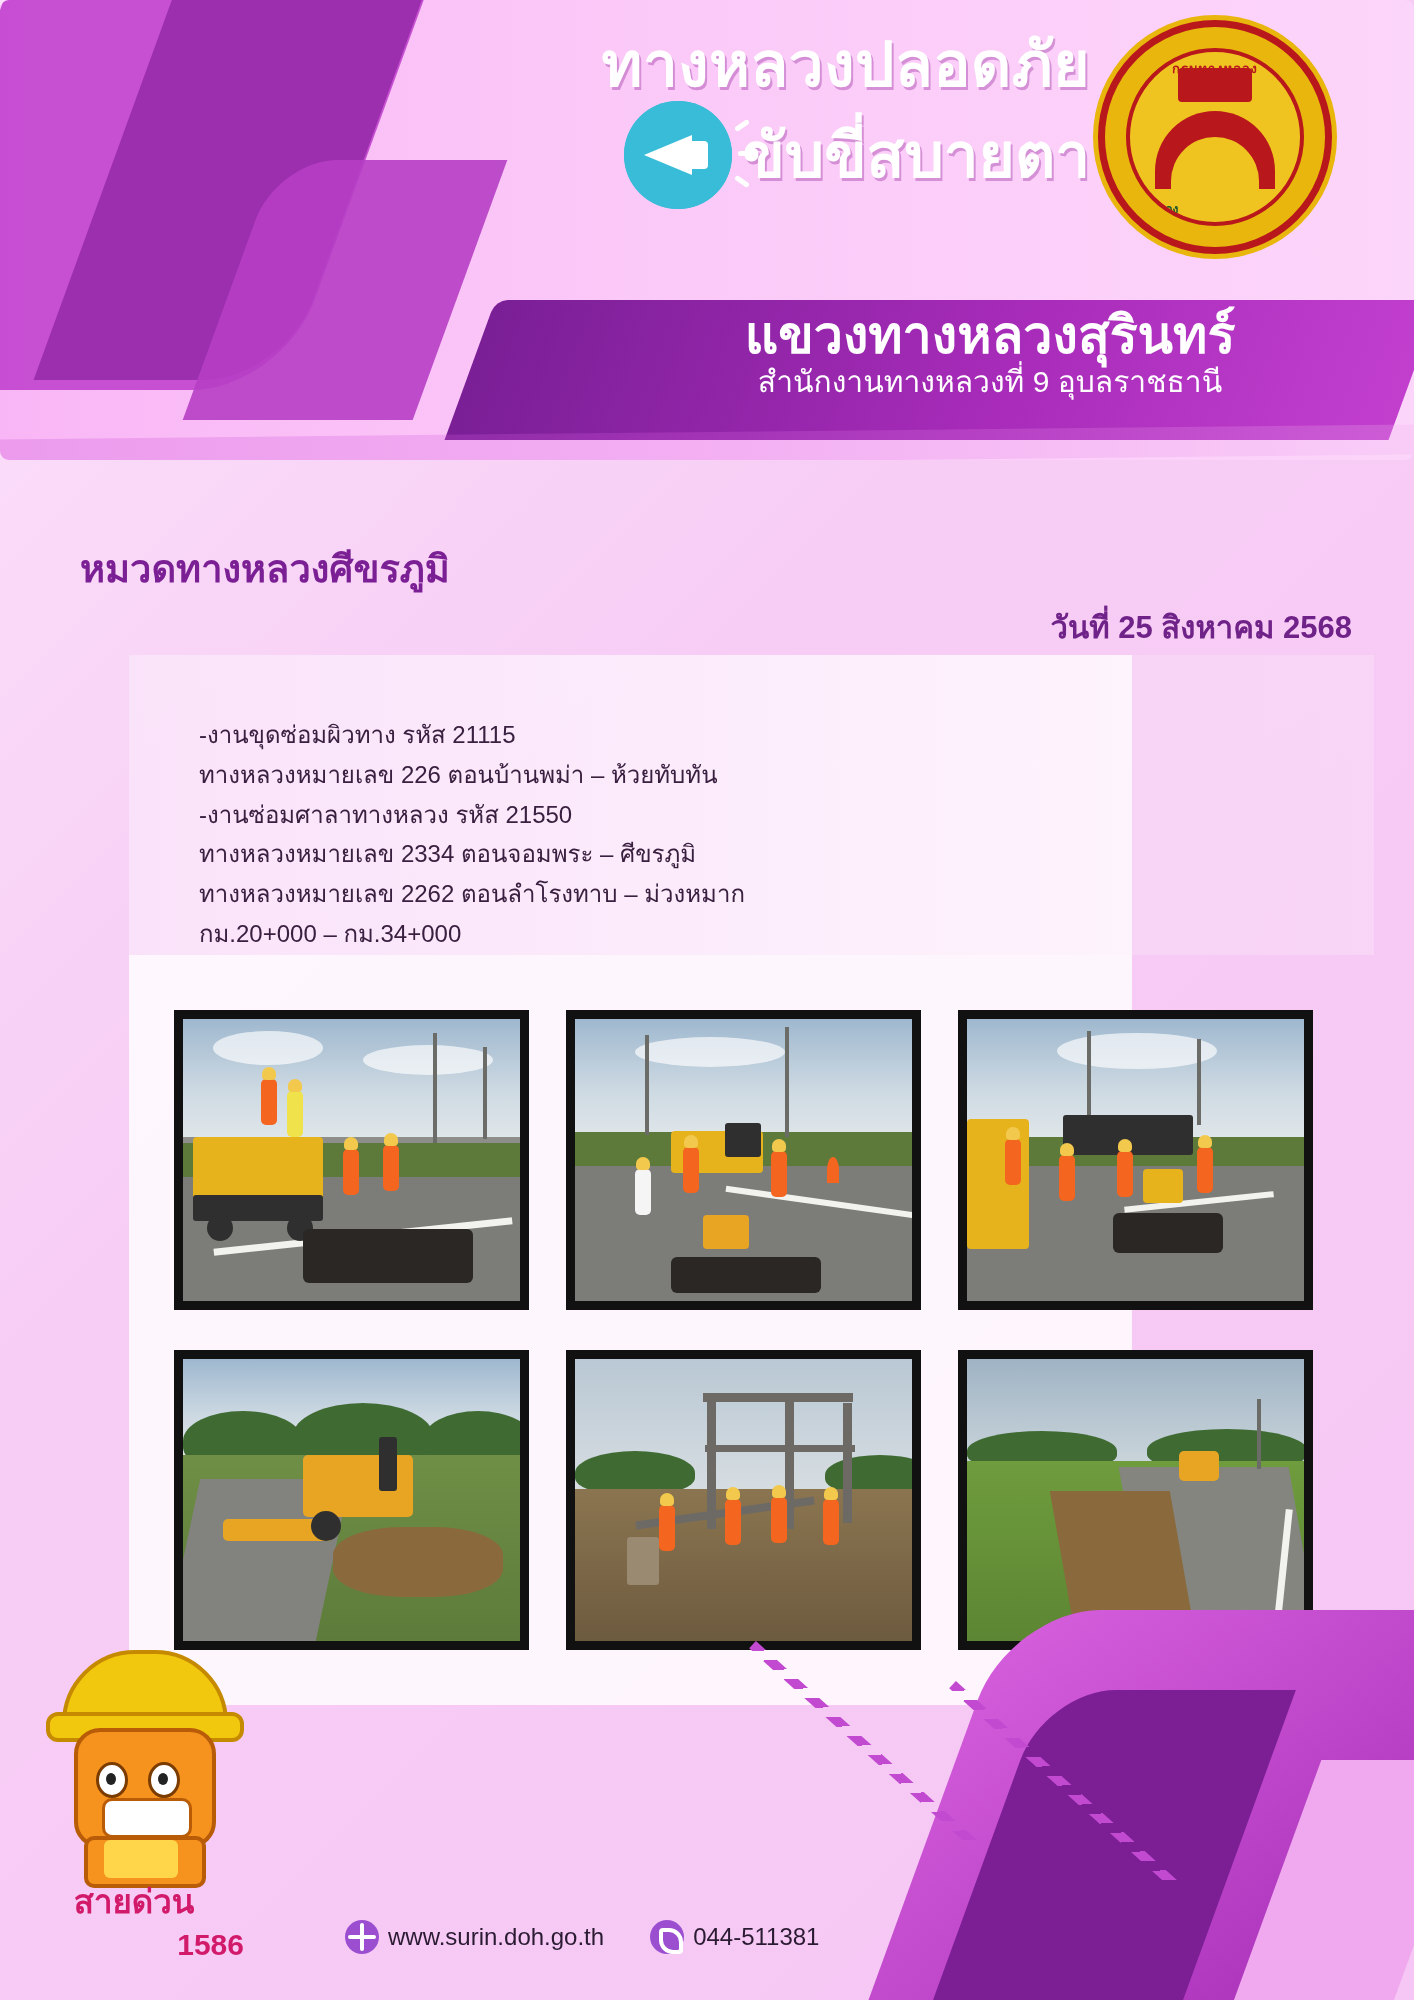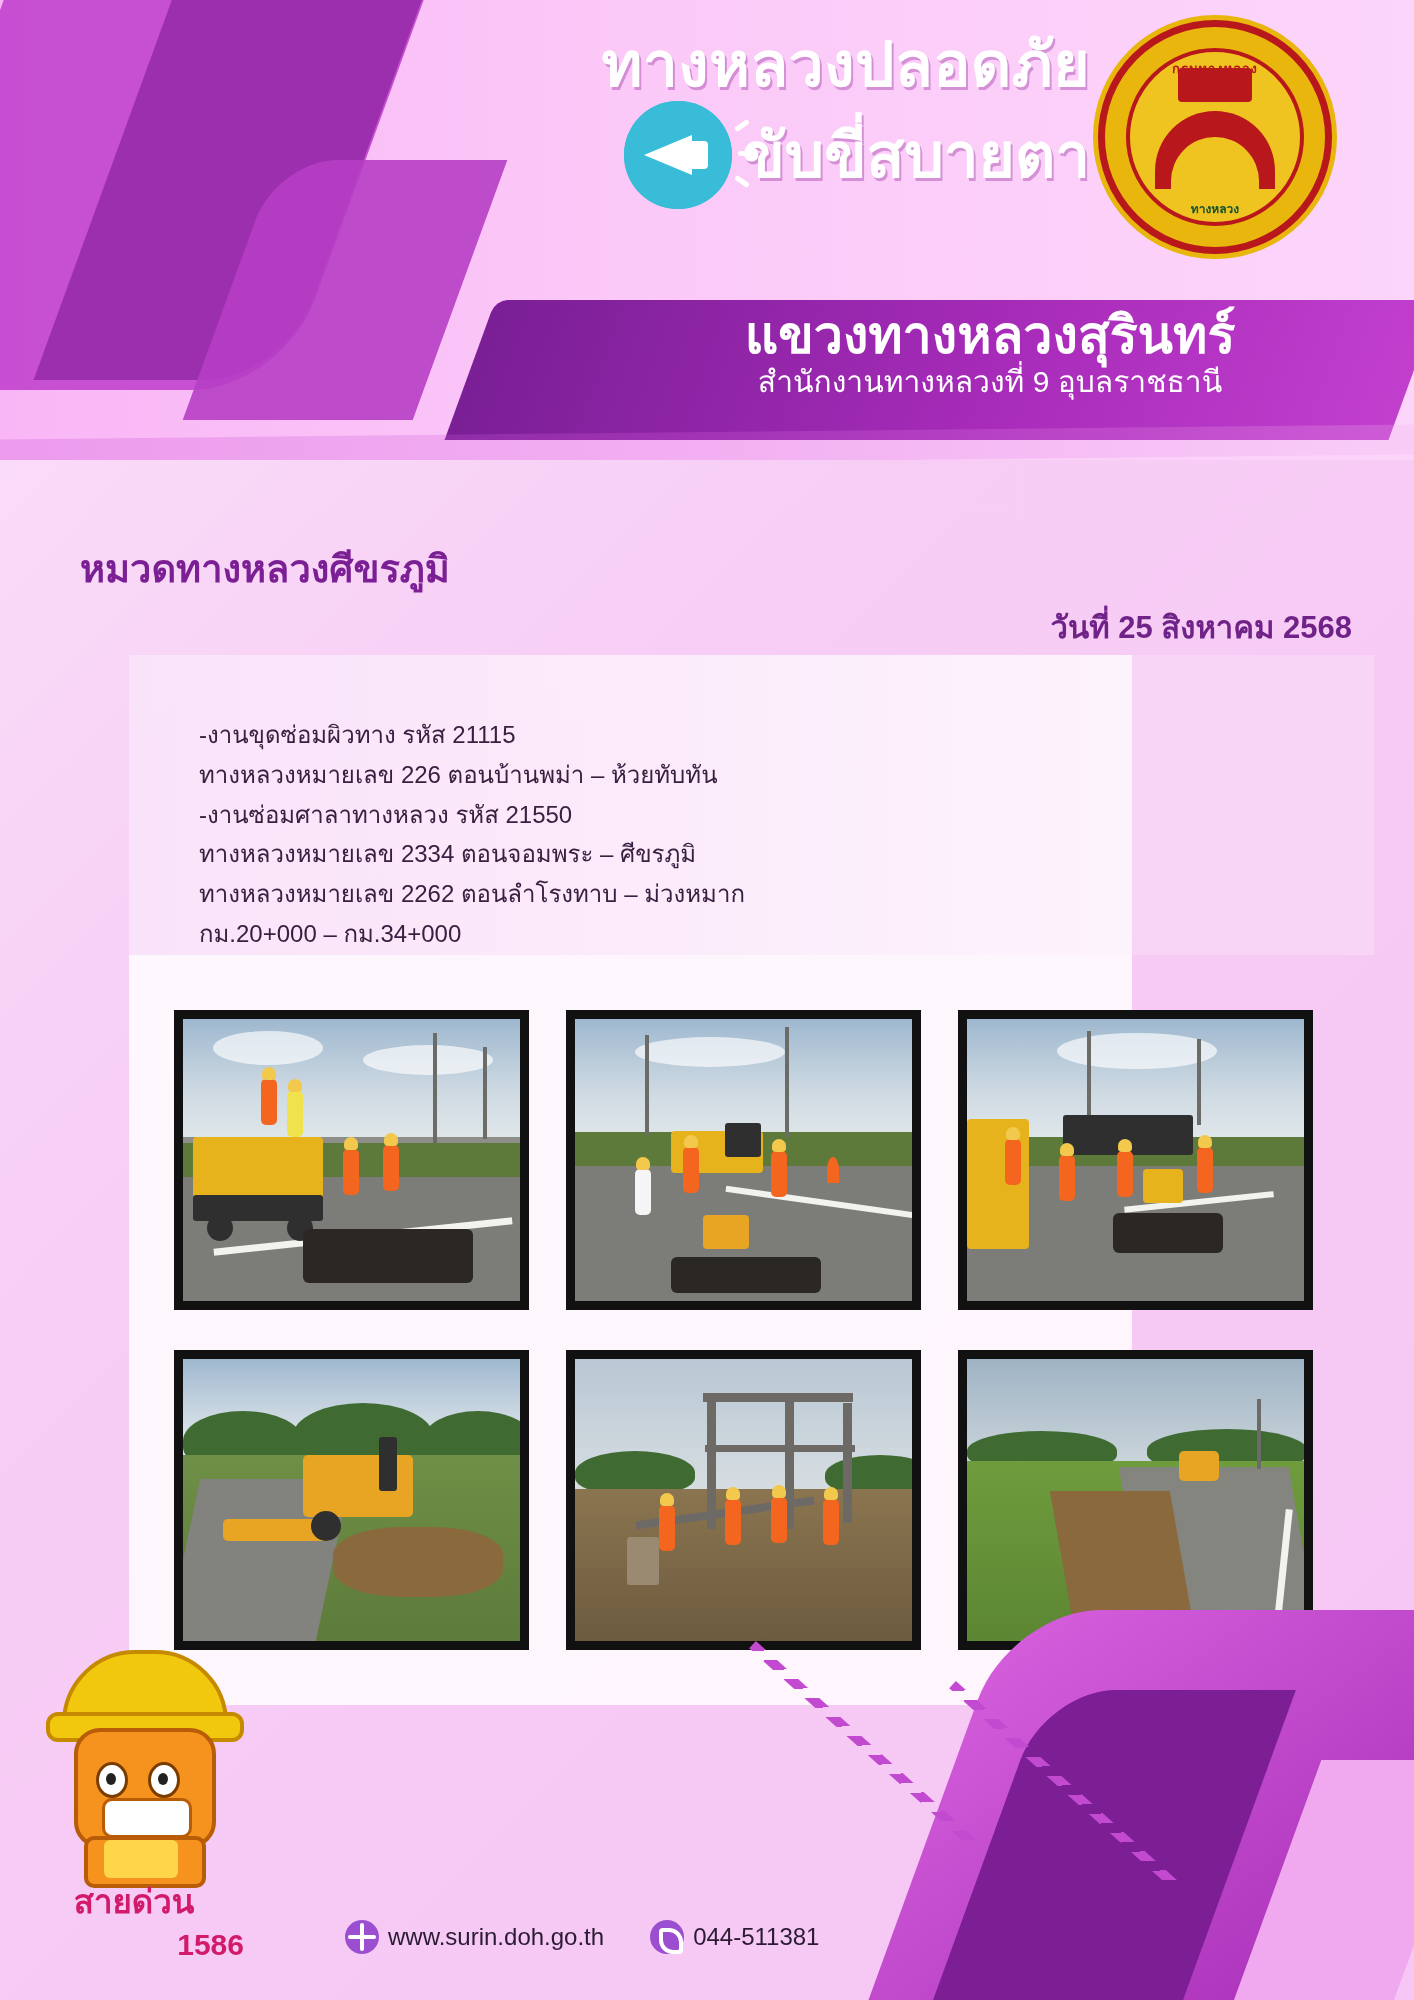--- a/index.html
+++ b/index.html
@@ -15,20 +15,21 @@
     background:
       linear-gradient(135deg, #fbe2fa 0%, #f7cdf5 40%, #f6c6f4 100%);
     overflow:hidden;
   }
 
   
   .header {
     position:absolute; top:0; left:0; width:1414px; height:460px;
     background:linear-gradient(90deg,#f9b6f6 0%, #fbc9f8 45%, #fcd5fa 100%);
     overflow:hidden;
+    border-radius:9px;
   }
   .hdr-shape-a {
     position:absolute; left:-60px; top:-40px; width:420px; height:430px;
     background:#c449d0;
     transform:skewX(-20deg);
     border-bottom-right-radius:90px;
     opacity:.95;
   }
   .hdr-shape-b {
     position:absolute; left:110px; top:-40px; width:250px; height:420px;
@@ -107,21 +108,21 @@
   }
   .seal-top{
     position:absolute;top:16px;left:50%;transform:translateX(-50%);
     width:74px;height:34px;background:#b8171b;border-radius:4px;
   }
   .seal-text{
     position:absolute;top:6px;left:0;right:0;text-align:center;
     font-size:13px;color:#b8171b;font-weight:bold;letter-spacing:1px;
   }
   .seal-text-bottom{
-    position:absolute;bottom:4px;left:0;right:0;text-align:center;
+    position:absolute;bottom:4px;left:0;right:0;
     font-size:12px;color:#14532d;font-weight:bold;
   }
 
   
   .banner {
     position:absolute; left:470px; top:300px; width:944px; height:140px;
     background:linear-gradient(90deg,#7a1f96 0%, #a62bb8 55%, #c23fce 100%);
     transform:skewX(-20deg);
     border-top-left-radius:12px;
   }

